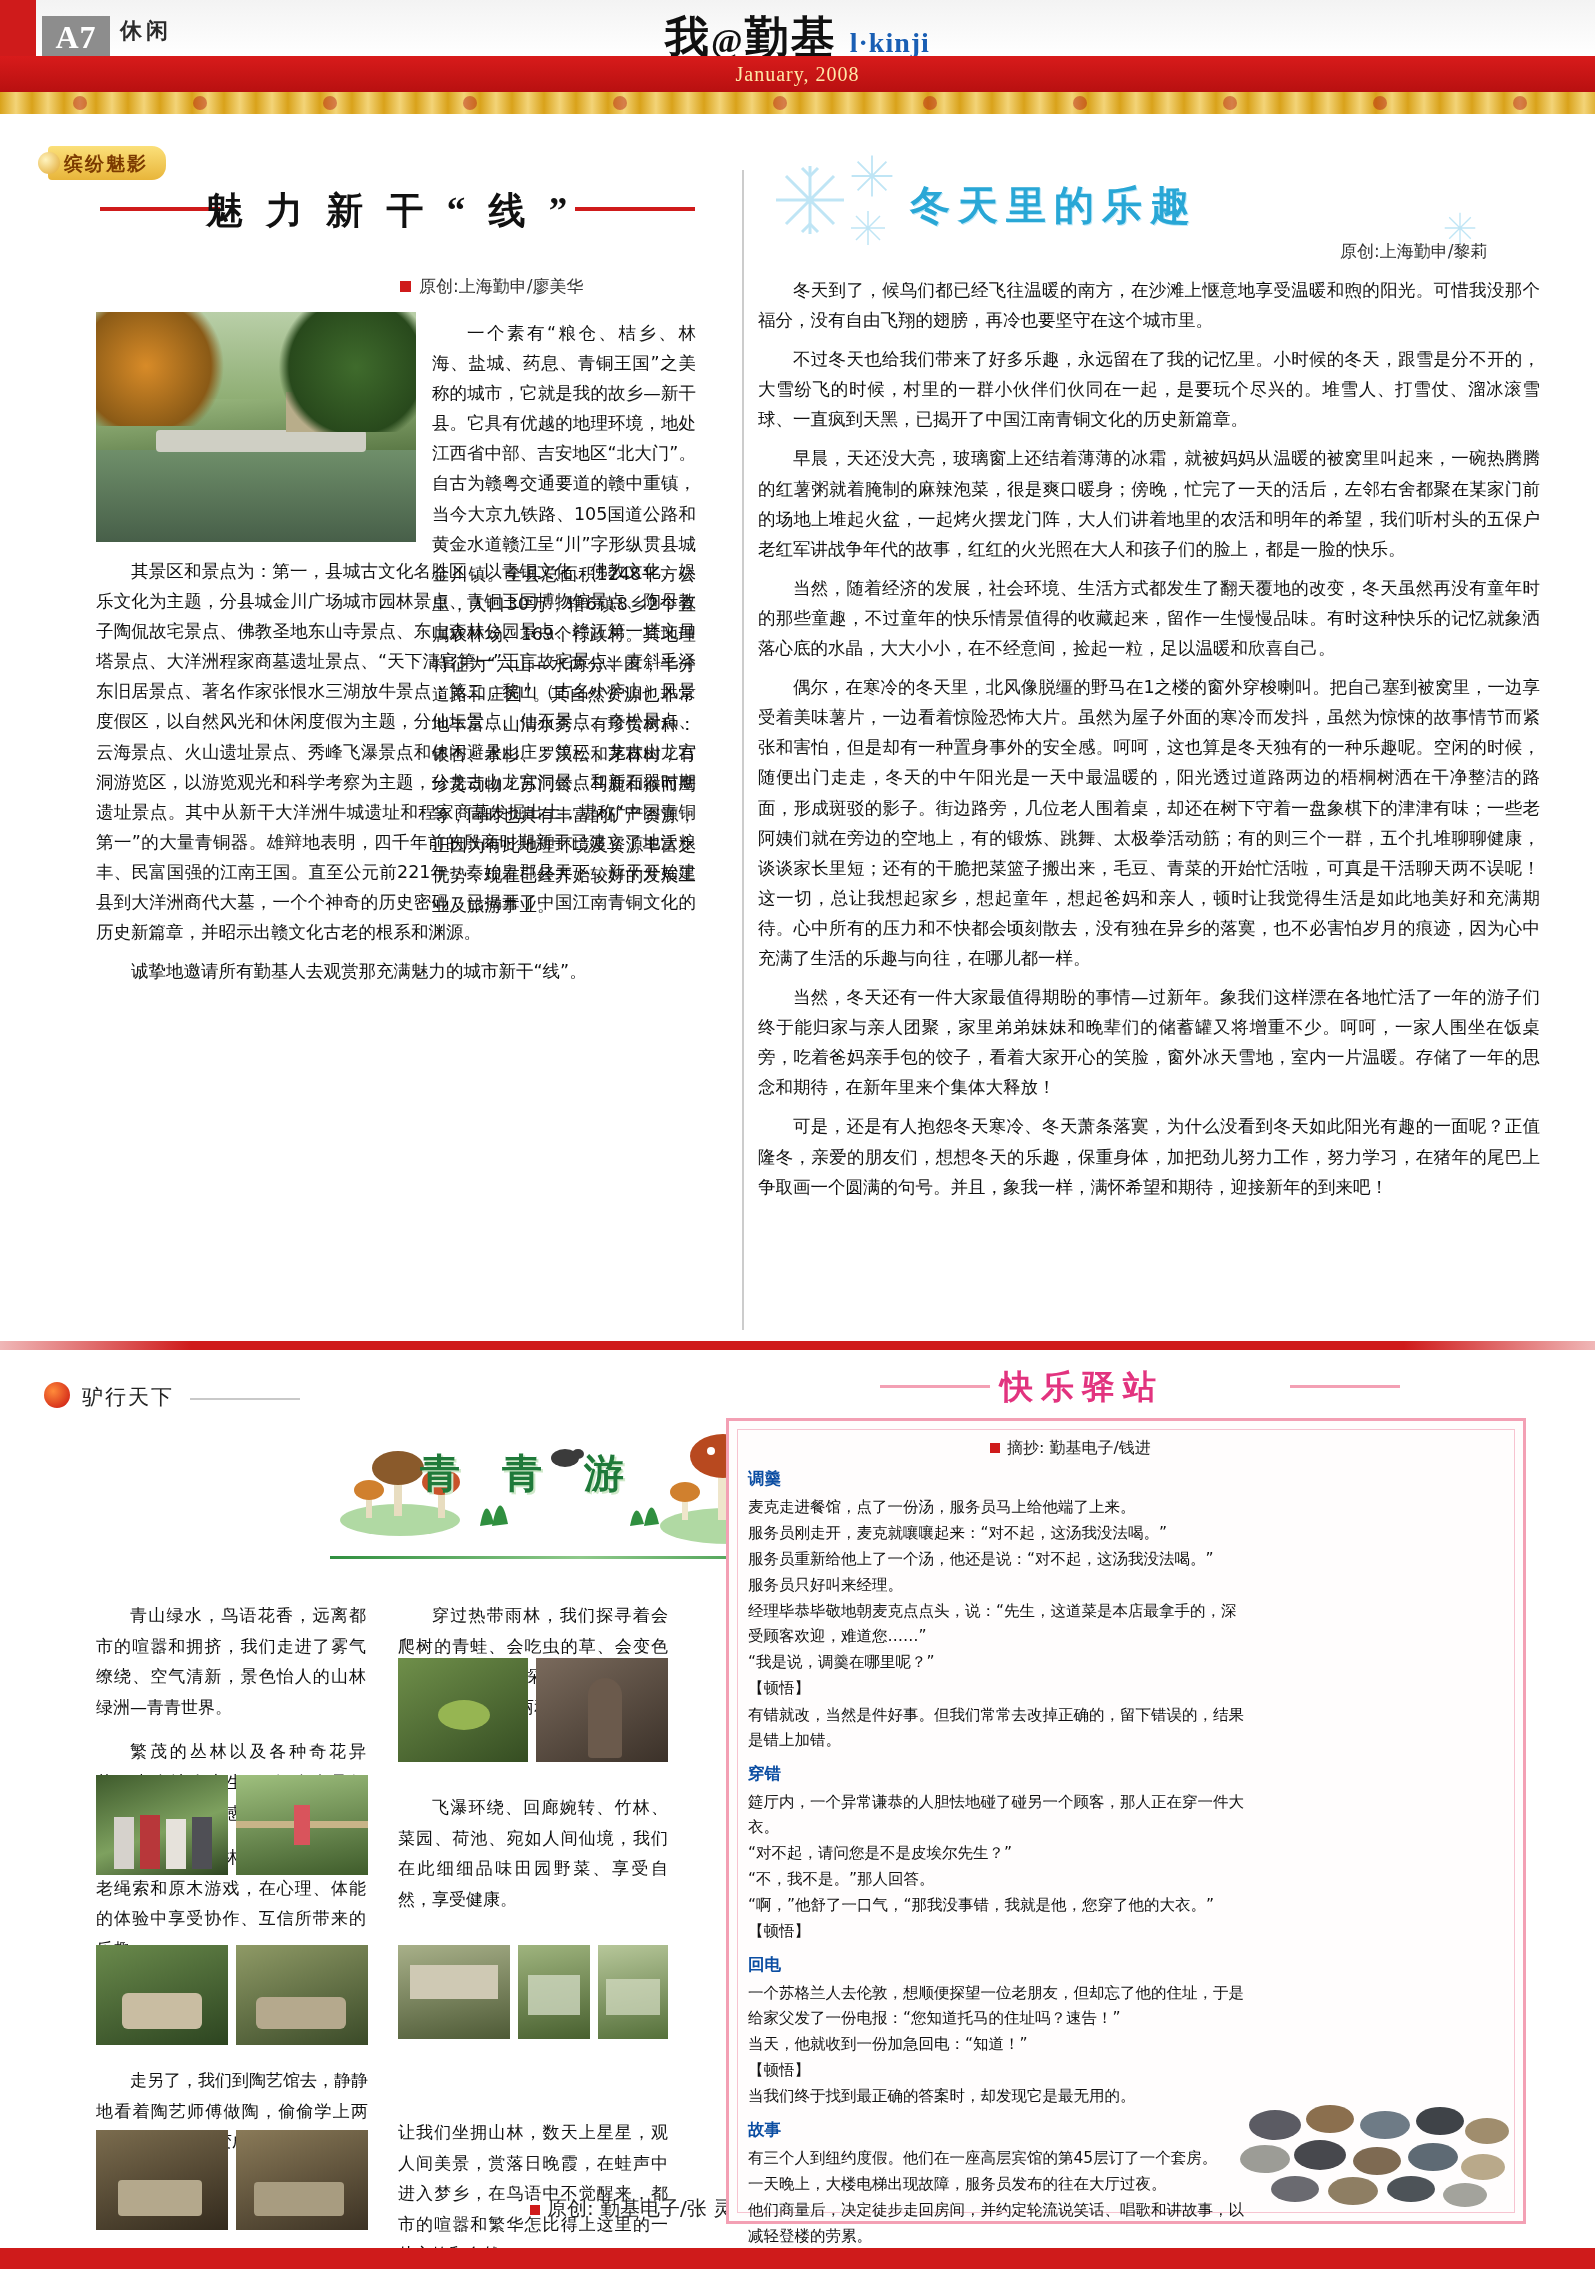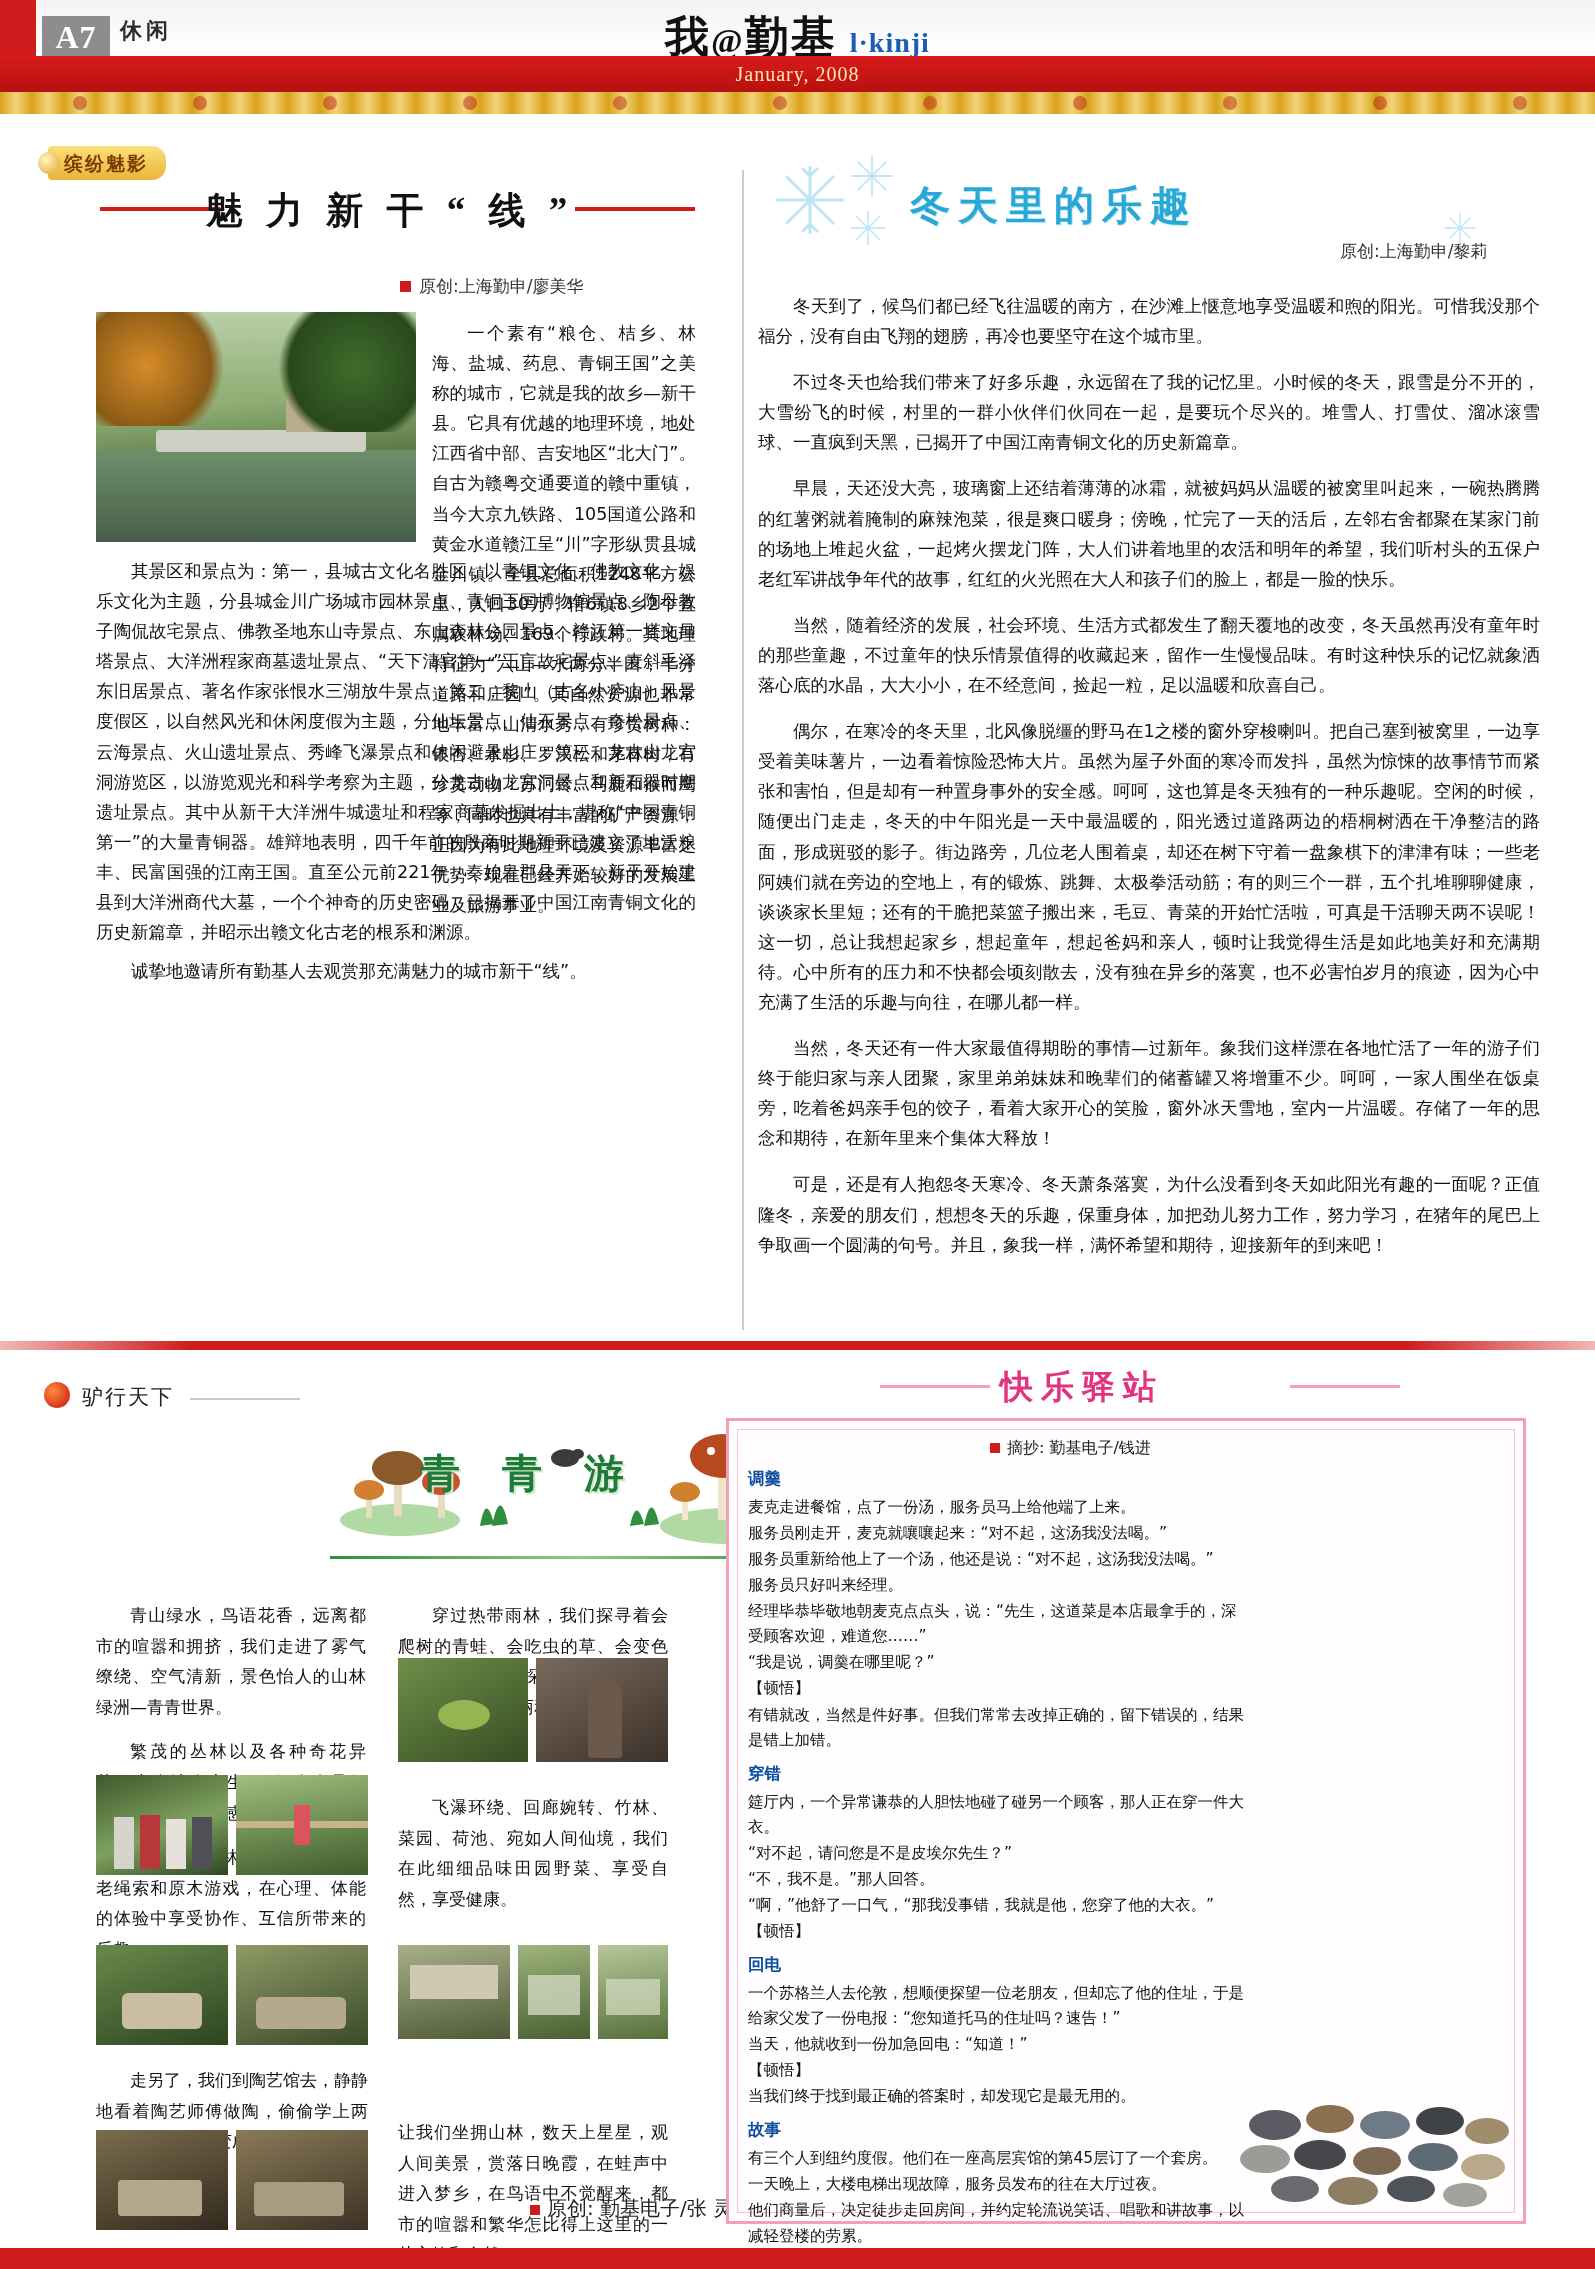--- a/index.html
+++ b/index.html
@@ -118,21 +118,21 @@
   }
   .snow-title .t {
     position: absolute; left: 150px; top: 28px; font-size: 40px; font-weight: bold;
     color: #29a7d6; letter-spacing: 8px; font-family: "Liberation Serif", serif;
     text-shadow: 1px 1px 0 #bfe8f7;
   }
   .byline-right {
     position: absolute; left: 1340px; top: 240px; font-size: 17px; color: #333;
   }
   #right-col { left: 758px; top: 275px; width: 782px; }
-  #right-col p { margin: 16px 0 9px 0; text-indent: 2em; }
+  #right-col p { margin: 0 0 9px 0; text-indent: 2em; }
   .hr-thick {
     position: absolute; left: 0; top: 1341px; width: 1595px; height: 9px;
     background: linear-gradient(90deg,#f0b7b7 0%, #cf1b1b 12%, #cf1b1b 88%, #f0b7b7 100%);
   }
   .tag-circle {
     position: absolute; left: 44px; top: 1382px; width: 26px; height: 26px;
     border-radius: 50%;
     background: radial-gradient(circle at 35% 35%, #ff8b3a, #c81010);
   }
   .tag-text2 {

